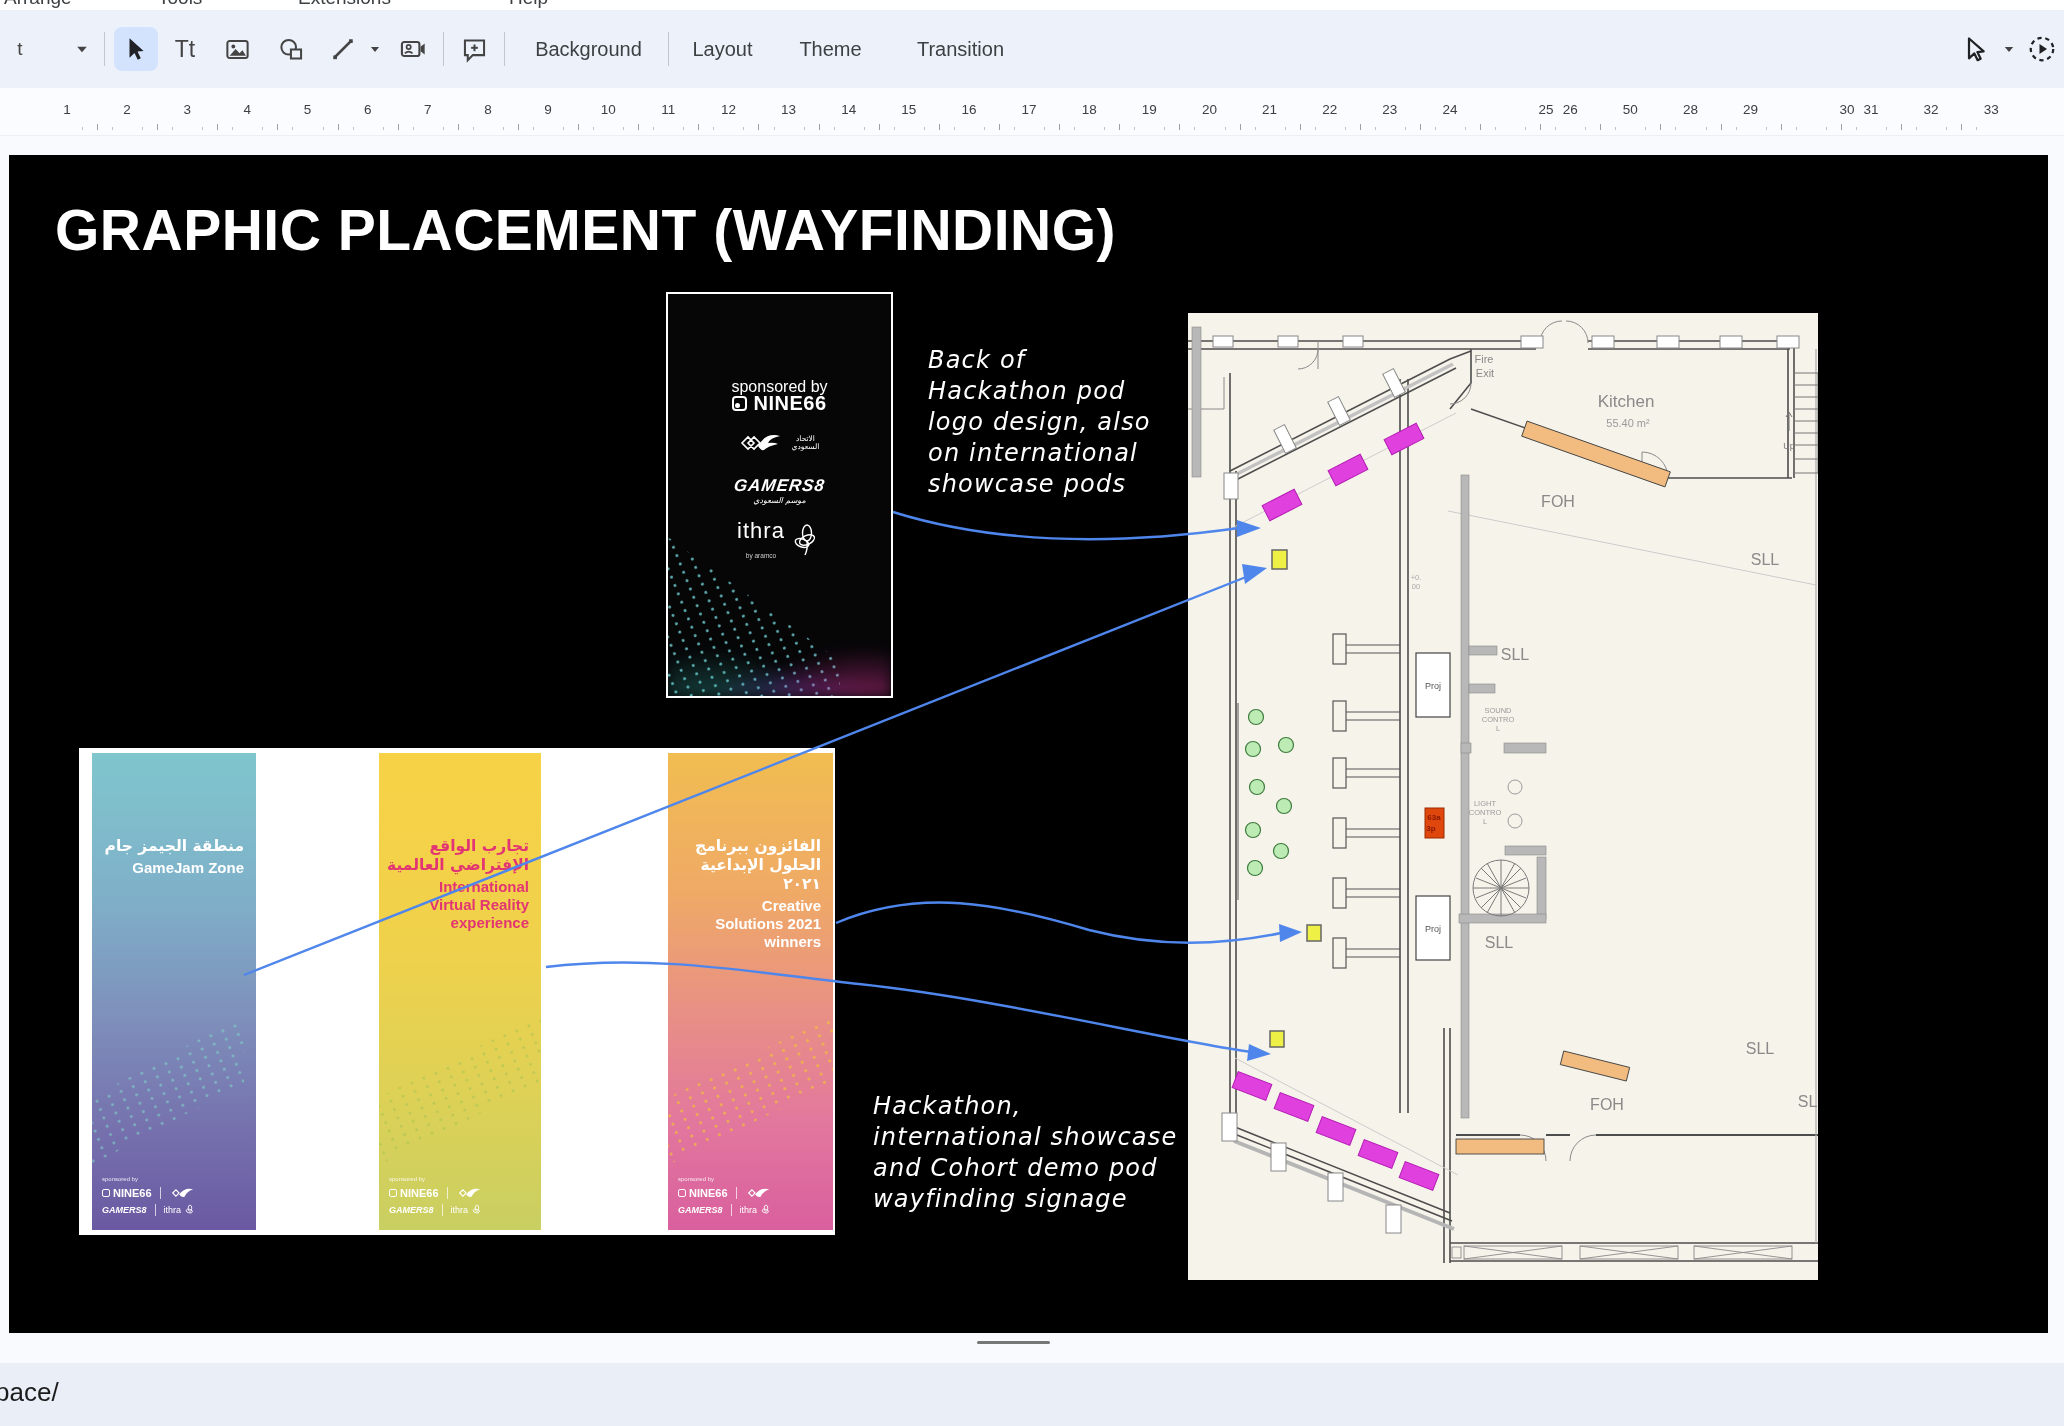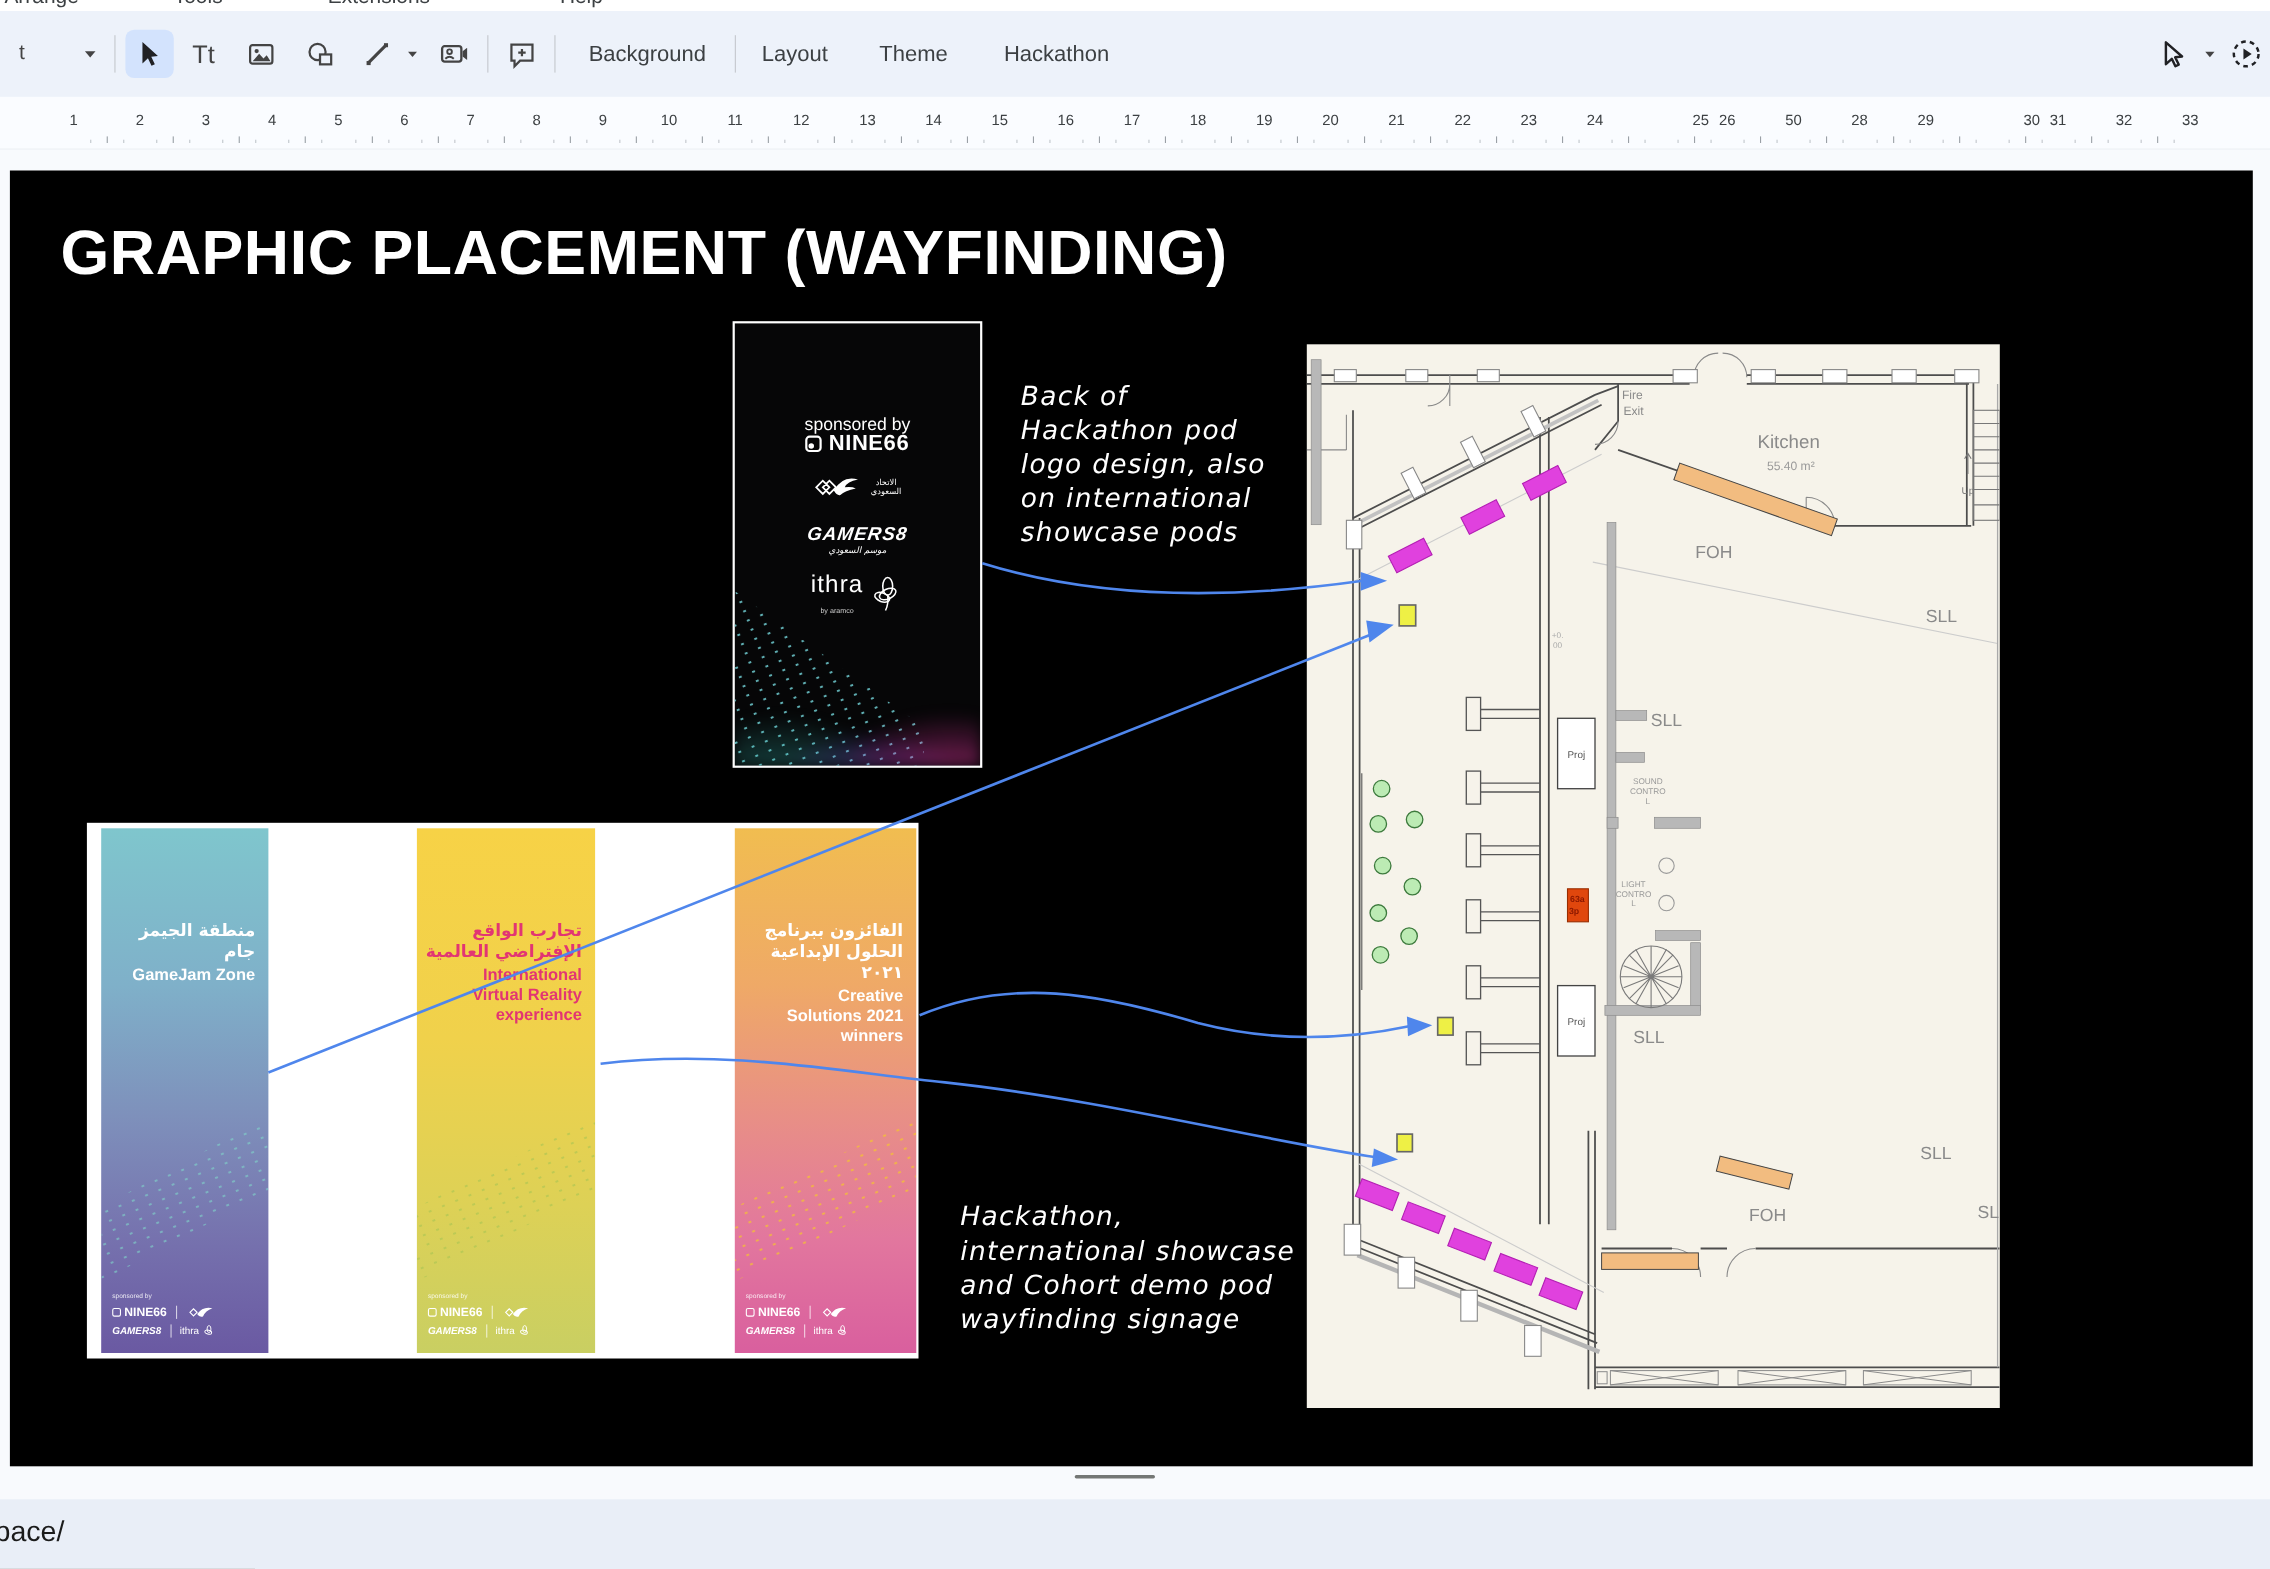--- a/index.html
+++ b/index.html
@@ -52,21 +52,21 @@
       radial-gradient(120px 70px at 55% 112%, rgba(120,70,220,.45), transparent 70%),
       radial-gradient(150px 90px at 18% 112%, rgba(60,205,195,.38), transparent 70%); }
 
   
   .handnote { position:absolute; color:#fff; font-family:"DejaVu Sans", sans-serif; font-style:italic;
               font-size:24px; line-height:31px; letter-spacing:1.2px; }
 
   
   .panel { position:absolute; left:70px; top:593px; width:756px; height:487px; background:#fff; }
   .banner { position:absolute; top:5px; height:477px; overflow:hidden; }
-  .b1 { left:13px;  width:152px; background:linear-gradient(180deg,#7fc6cd 0%,#7fb0c9 30%,#7e90bb 55%,#7672ae 78%,#6a59a2 100%); }
+  .b1 { left:13px;  width:164px; background:linear-gradient(180deg,#7fc6cd 0%,#7fb0c9 30%,#7e90bb 55%,#7672ae 78%,#6a59a2 100%); }
   .b2 { left:300px; width:162px; background:linear-gradient(180deg,#f7d246 0%,#f0d14b 40%,#ddd156 72%,#c9cf62 100%); }
   .b3 { left:589px; width:165px; background:linear-gradient(180deg,#f1bd50 0%,#efa967 30%,#e88f86 55%,#e2779e 78%,#d95f9e 100%); }
   .btxt { position:absolute; top:84px; left:8px; right:12px; text-align:right; }
   .b-ar { font-size:15.5px; font-weight:700; line-height:19px; white-space:pre-line; direction:rtl; font-family:"DejaVu Sans", sans-serif; }
   .b-en { margin-top:3px; font-size:15px; font-weight:700; line-height:18px; white-space:pre-line; }
   .b1 .btxt { color:#fff; }
   .b2 .btxt { color:#e23573; }
   .b3 .btxt { color:#fff; }
   .blogos { position:absolute; left:10px; right:8px; bottom:14px; color:#fff; }
   .blogos .spn { font-size:6px; opacity:.85; }
@@ -159,21 +159,21 @@
       <line x1="9" y1="10.5" x2="15" y2="10.5" stroke="#444" stroke-width="1.8"></line>
     </svg>
   </div>
 
   <div class="tb-divider" style="left:504px"></div>
 
   <div class="tb tb-text" style="left:525px;width:127px">Background</div>
   <div class="tb-divider" style="left:668px"></div>
   <div class="tb tb-text" style="left:687px;width:71px">Layout</div>
   <div class="tb tb-text" style="left:795px;width:71px">Theme</div>
-  <div class="tb tb-text" style="left:909px;width:103px">Hackathon</div>
+  <div class="tb tb-text" style="left:909px;width:103px">Transition</div>
 
   <div class="tb" style="left:1956px;width:40px">
     <svg class="ic" width="28" height="28" viewBox="0 0 24 24">
       <path d="M6,3 L6,20 L10.6,15.8 L13.4,21.6 L16,20.3 L13.2,14.6 L18.6,14 Z" fill="none" stroke="#202124" stroke-width="1.9" stroke-linejoin="round"></path>
     </svg>
   </div>
   <div class="tb" style="left:1998px;width:22px">
       <span class="caret" style="transform:scale(.7)"></span>
     </div>
   <div class="tb" style="left:2022px;width:40px">

